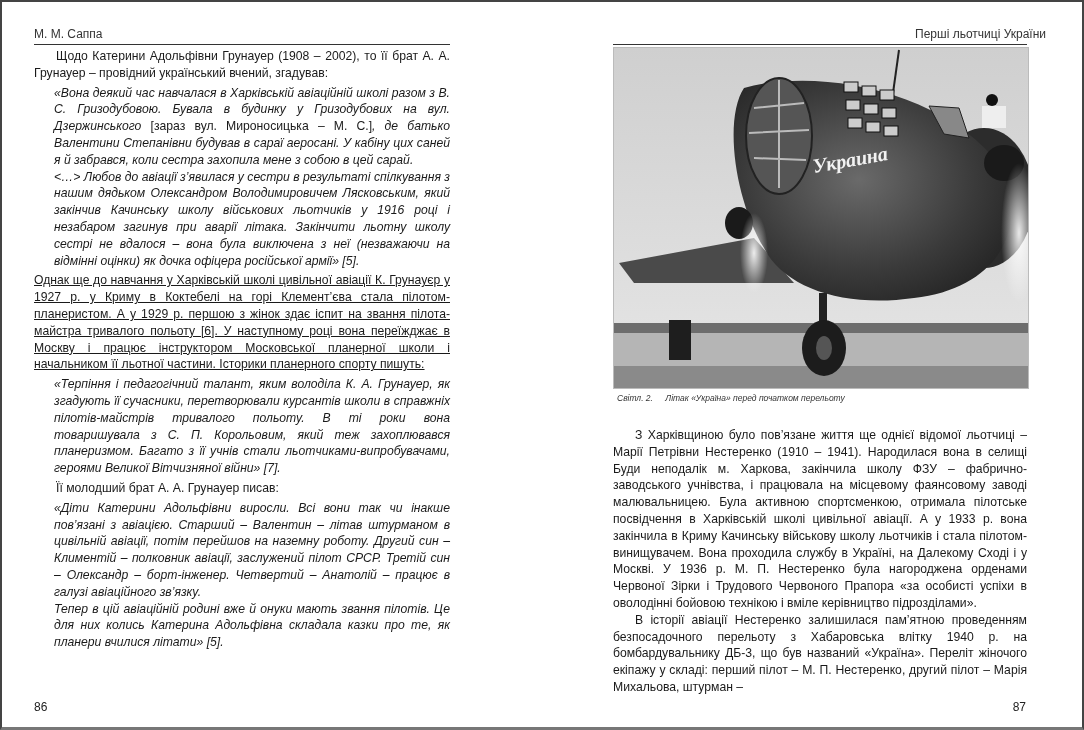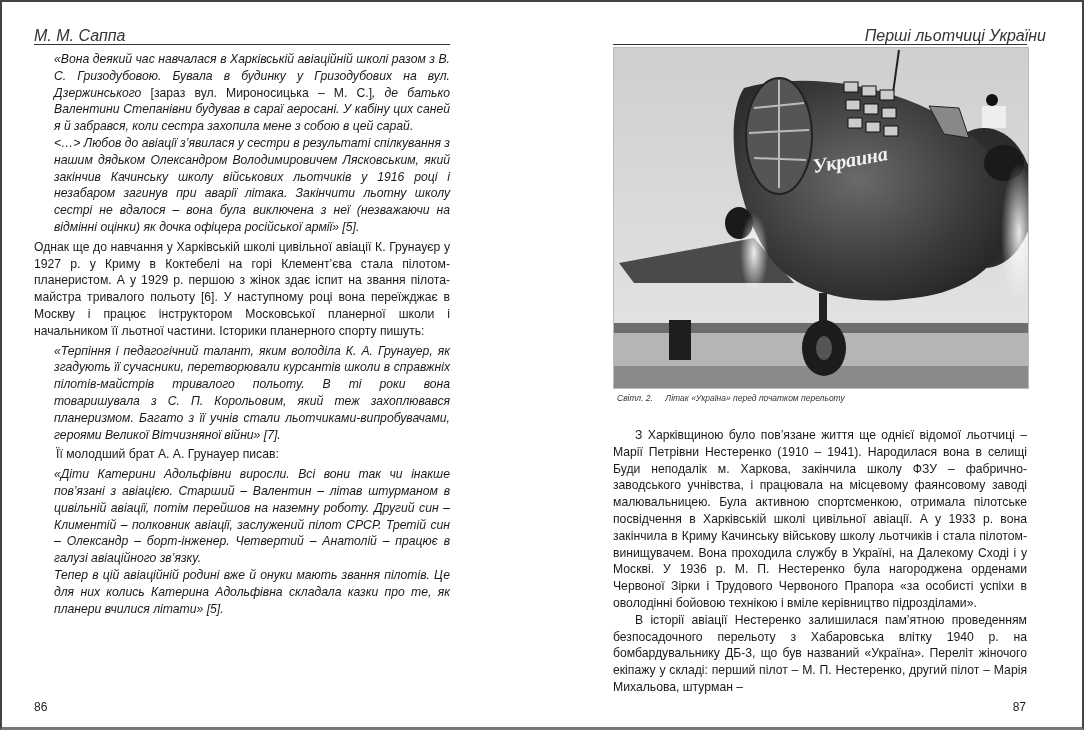--- a/index.html
+++ b/index.html
@@ -16,37 +16,37 @@
     border-top: 2px solid #444;
     border-left: 2px solid #444;
     border-right: 2px solid #444;
     border-bottom: 3px solid #777;
   }
   .page { position: absolute; top: 0; height: 730px; }
   .page.left { left: 0; width: 542px; }
   .page.right { left: 542px; width: 542px; }
 
   .running-head {
-    position: absolute; font-size: 16px; font-style: italic; color: #333;
+    position: absolute; font-size: 12px; color: #333;
   }
   .left .running-head { left: 34px; top: 27px; }
   .right .running-head { right: 38px; top: 27px; text-align: right; }
   .head-rule { position: absolute; height: 0; border-top: 1.3px solid #333; }
   .left .head-rule { left: 34px; width: 416px; top: 44px; }
   .right .head-rule { left: 71px; width: 414px; top: 44px; }
 
   .text-block {
     position: absolute; font-size: 12.2px; line-height: 16.8px; text-align: justify;
   }
   .left .text-block { left: 34px; top: 48px; width: 416px; }
   .right .text-block { left: 71px; top: 427px; width: 414px; }
 
   p { margin: 0; }
   p.indent { text-indent: 22px; }
-  p.noindent { text-indent: 0; }
+  p.noindent { text-indent: 0; text-decoration: underline; }
   .quote {
     font-style: italic; margin-left: 20px; margin-top: 3px; margin-bottom: 3px;
     text-align: justify;
   }
   .quote p { margin: 0; }
 
   .page-number { position: absolute; font-size: 12px; color: #222; }
   .left .page-number { left: 34px; top: 700px; }
   .right .page-number { right: 58px; top: 700px; }
 
@@ -62,20 +62,21 @@
 </head>
 <body>
 
 <div class="frame"></div>
 
 <div class="page left">
   <div class="running-head">М. М. Саппа</div>
   <div class="head-rule"></div>
 
   <div class="text-block">
+    <p class="indent">Щодо Катерини Адольфівни Грунауер (1908 – 2002), то її брат А. А. Грунауер – провідний український вчений, згадував:</p>
     <div class="quote">
       <p><span>«Вона деякий час навчалася в Харківській авіаційній школі разом з В. С. Гризодубовою. Бувала в будинку у Гризодубових на вул. Дзержинського </span><span style="font-style:normal">[зараз вул. Мироносицька – М. С.]</span><span>, де батько Валентини Степанівни будував в сараї аеросані. У кабіну цих саней я й забрався, коли сестра захопила мене з собою в цей сарай.</span></p>
       <p>&lt;…&gt; Любов до авіації з’явилася у сестри в результаті спілкування з нашим дядьком Олександром Володимировичем Лясковським, який закінчив Качинську школу військових льотчиків у 1916 році і незабаром загинув при аварії літака. Закінчити льотну школу сестрі не вдалося – вона була виключена з неї (незважаючи на відмінні оцінки) як дочка офіцера російської армії» [5].</p>
     </div>
     <p class="noindent">Однак ще до навчання у Харківській школі цивільної авіації К. Грунауєр у 1927 р. у Криму в Коктебелі на горі Клемент’єва стала пілотом-планеристом. А у 1929 р. першою з жінок здає іспит на звання пілота-майстра тривалого польоту [6]. У наступному році вона переїжджає в Москву і працює інструктором Московської планерної школи і начальником її льотної частини. Історики планерного спорту пишуть:</p>
     <div class="quote">
       <p>«Терпіння і педагогічний талант, яким володіла К. А. Грунауер, як згадують її сучасники, перетворювали курсантів школи в справжніх пілотів-майстрів тривалого польоту. В ті роки вона товаришувала з С. П. Корольовим, який теж захоплювався планеризмом. Багато з її учнів стали льотчиками-випробувачами, героями Великої Вітчизняної війни» [7].</p>
     </div>
     <p class="indent">Її молодший брат А. А. Грунауер писав:</p>
     <div class="quote">

